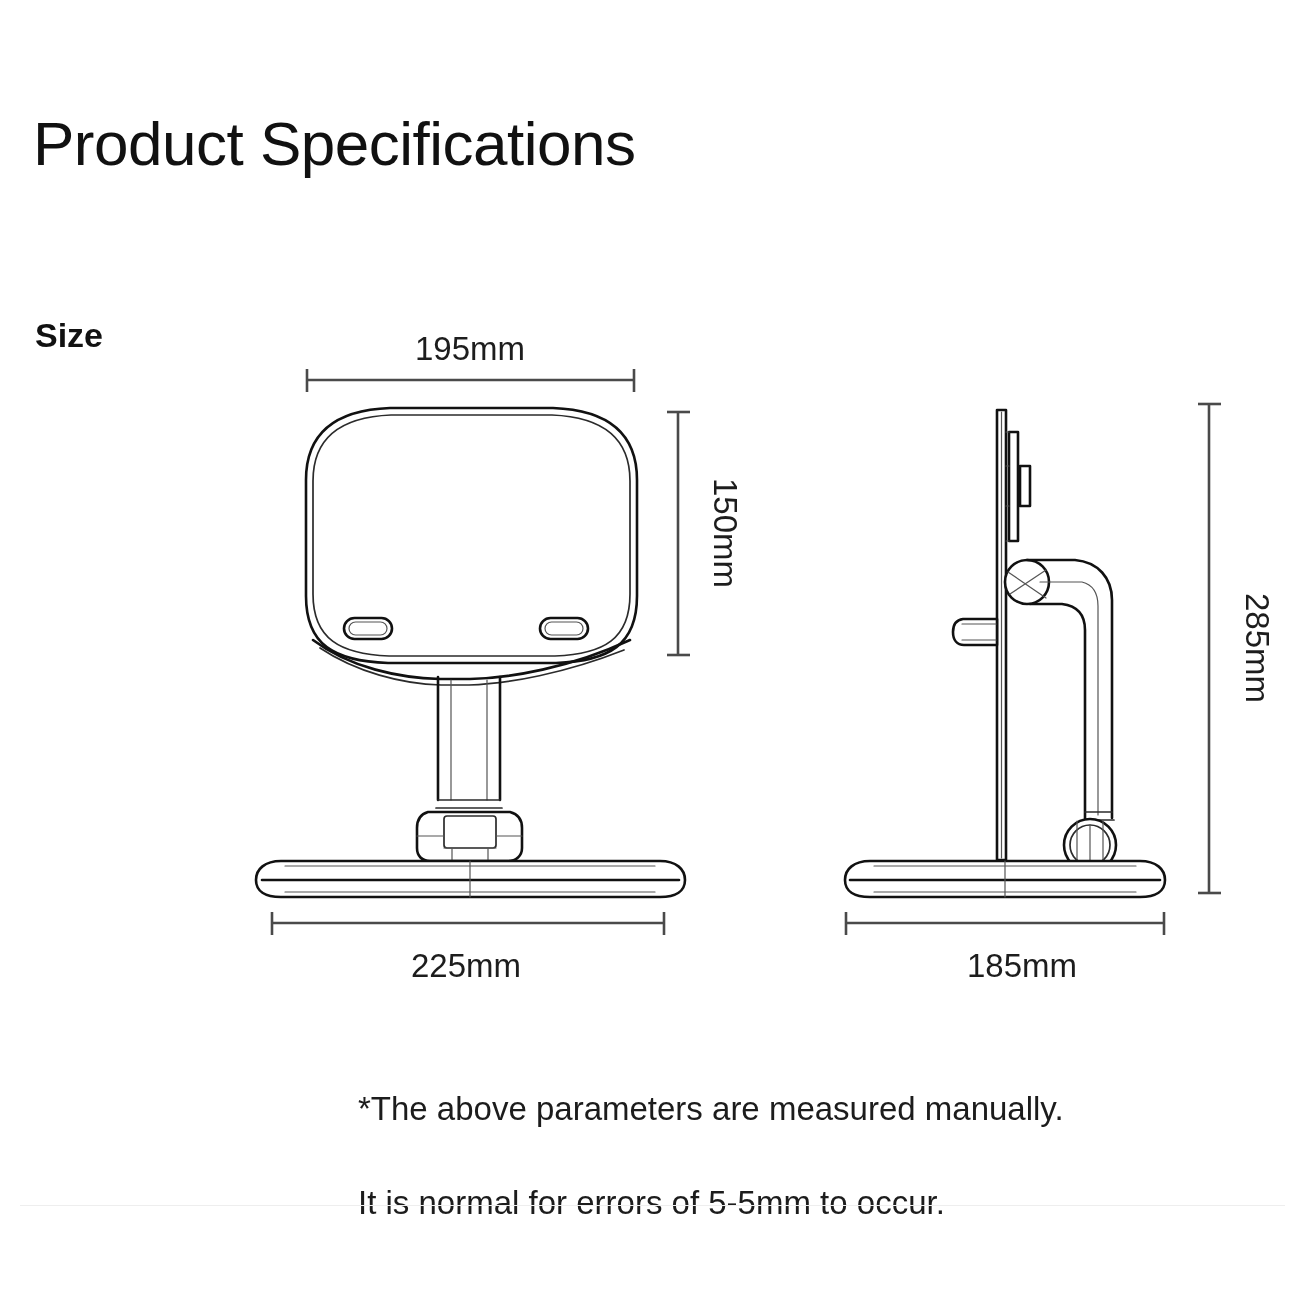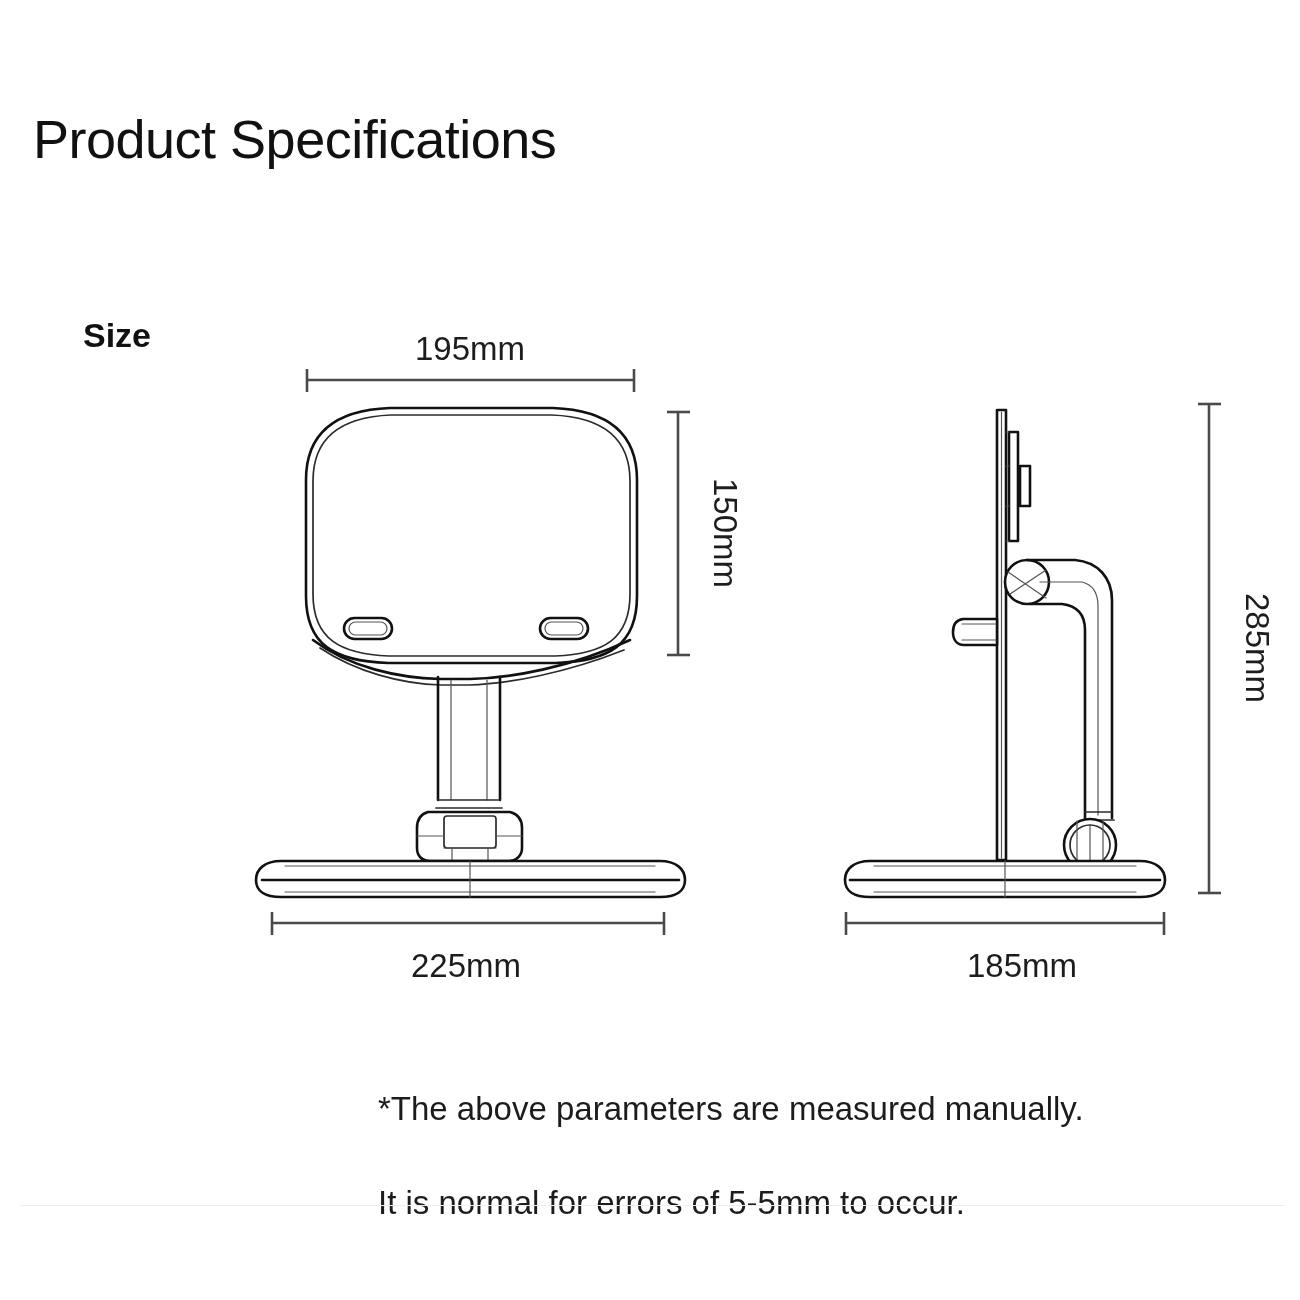--- a/index.html
+++ b/index.html
@@ -15,35 +15,34 @@
     position: relative;
     width: 1300px;
     height: 1300px;
     background: #ffffff;
     overflow: hidden;
   }
   #page-title {
     position: absolute;
     left: 33px;
     top: 108px;
-    font-size: 54px;
+    font-size: 62px;
     font-weight: 400;
     letter-spacing: -0.5px;
     color: #111111;
     white-space: nowrap;
   }
   #size-label {
     position: absolute;
     left: 35px;
     top: 316px;
     font-size: 34px;
     font-weight: 700;
     color: #111111;
     letter-spacing: 0px;
-    margin-left: 48px;
   }
   #drawing-area {
     position: absolute;
     left: 0;
     top: 0;
     width: 1300px;
     height: 1300px;
   }
   .dim-text {
     font-family: "Liberation Sans", sans-serif;
@@ -82,21 +81,20 @@
   }
   .fillwhite { fill: #ffffff; }
   #footnote {
     position: absolute;
     left: 358px;
     top: 1038px;
     font-size: 33px;
     line-height: 47px;
     color: #1c1c1c;
     white-space: pre-line;
-    margin-left: 20px;
   }
   #bottom-divider {
     position: absolute;
     left: 20px;
     top: 1205px;
     width: 1265px;
     height: 1px;
     background: #eeeeee;
   }
 </style>

